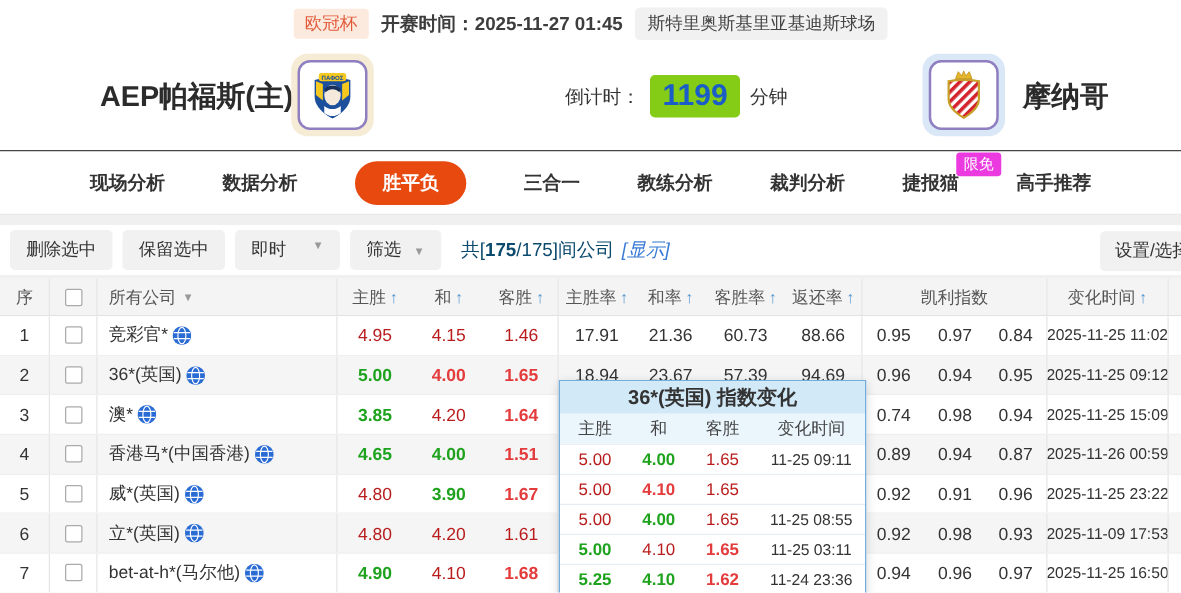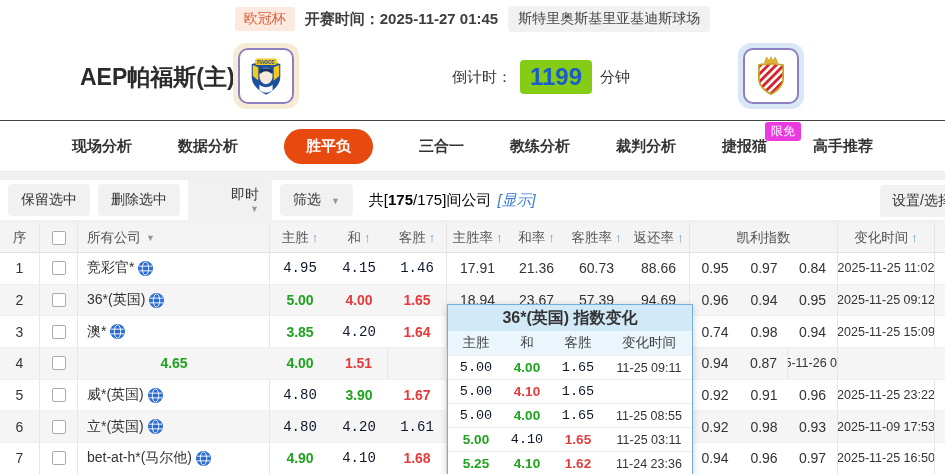--- a/index.html
+++ b/index.html
@@ -31,23 +31,23 @@
   .tab { position:relative; font-size:15px; font-weight:bold; color:#333; cursor:pointer; white-space:nowrap; }
   .tab.active { background:#e8490f; color:#fff; padding:8px 22px; border-radius:18px; }
   .tab-badge { position:absolute; top:-15px; right:-34px; background:#ea3ae0; color:#fff;
     font-size:12px; font-weight:normal; padding:1px 6px; border-radius:3px; }
 
   .strip { height:8px; background:#f0f0f0; }
 
   
   .toolbar { height:40px; background:#fff; display:flex; align-items:center; padding:0 8px; position:relative; }
   .tbtn { background:#f1f1f1; border-radius:4px; font-size:14px; color:#333; padding:7px 13px; margin-right:8px; cursor:pointer; white-space:nowrap; }
-  .tbtn.dd { display:flex; align-items:flex-end; justify-content:space-between; width:84px;flex-direction:column; }
+  .tbtn.dd { display:flex; align-items:flex-start; justify-content:space-between; width:84px; }
   .dd-arrow { color:#999; font-size:9px; margin-left:6px; }
-  .count-text { font-size:15px; color:#000000; margin-left:8px; }
+  .count-text { font-size:15px; color:#0c4a6e; margin-left:8px; }
   .count-bold { font-weight:bold; }
   .show-link { color:#3a7bd5; font-size:15px; margin-left:6px; cursor:pointer;font-style:italic; }
   .settings-btn { position:absolute; left:880px; top:5px; background:#f1f1f1; border-radius:4px 0 0 4px;
     font-size:14px; color:#333; padding:7px 12px; width:80px; white-space:nowrap; overflow:hidden; cursor:pointer; }
 
   .strip2 { height:3px; background:#f0f0f0; }
 
   
   .grid-row { display:grid; grid-template-columns:40px 38px 192px 60px 58px 59px 61px 57px 63px 62px 50px 48px 50px 97px 10px; }
   .thead { background:#f4f4f4; height:30px; color:#555; font-size:13.5px; border-bottom:1px solid #e2e2e2; }
@@ -56,21 +56,21 @@
   .cell.left { justify-content:flex-start; padding-left:9px; }
   .br { border-right:1px solid #e6e6e6; }
   .arrow { color:#5d9bd3; font-weight:bold; margin-left:3px; font-size:13px; }
   .tri { color:#999; font-size:9px; margin-left:5px; }
   .trow { height:31.7px; font-size:14px; border-bottom:1px solid #efefef; background:#fff; }
   .trow:nth-child(even) { background:#f5f5f5; }
   .chk { width:14px; height:14px; border:1px solid #aaa; border-radius:2px; background:#fff; display:inline-block; cursor:pointer; }
   .cname { color:#333; cursor:pointer; }
   .globe { width:15px; height:15px; margin-left:4px; flex:0 0 auto; }
   .c-time { font-size:12.5px; color:#333; }
-  .ck { color:#0f172a;font-family:Liberation Mono, monospace; }
+  .ck { color:#b91c1c; }
   .cg { color:#1fa31f; font-weight:bold; }
   .cr { color:#e43b3c; font-weight:bold; }
 
   
   .popup { position:absolute; left:447px; top:304px; width:246px; background:#fff;
     border:1px solid #74aede; box-shadow:0 2px 8px rgba(0,0,0,.18); z-index:10; }
   .popup-title { background:#d2e9f7; height:26px; display:flex; align-items:center; justify-content:center;
     font-size:16px; font-weight:bold; color:#333; }
   .popup-grid { display:grid; grid-template-columns:56px 46px 56px 86px; }
   .popup-head { background:#eaf5fc; height:24px; font-size:13.5px; color:#444; }
@@ -118,20 +118,21 @@
             <pattern id="diag" width="5" height="5" patternUnits="userSpaceOnUse" patternTransform="rotate(45 20 20)">
               <rect width="5" height="5" fill="#fff"></rect>
               <rect width="2.6" height="5" fill="#d4232c"></rect>
             </pattern>
           </defs>
           <path d="M14 8 L16 3 L18.5 6 L20 2.5 L21.5 6 L24 3 L26 8 Z" fill="#e5b52a" stroke="#b8860b" stroke-width="0.5"></path>
           <path d="M20 9 C26 9 31 10 31 10 V23 C31 31 20 36.5 20 36.5 C20 36.5 9 31 9 23 V10 C9 10 14 9 20 9 Z" fill="url(#diag)" stroke="#c8a028" stroke-width="1.6"></path>
         </svg>
       </div>
     </div>
+    <div class="away-name">摩纳哥</div>
   </div>
 
   <div class="nav" id="nav-tabs">
   <div class="tab">
     <span class="tab-label">现场分析</span>
     
   </div>
 
   <div class="tab">
     <span class="tab-label">数据分析</span>
@@ -165,22 +166,22 @@
 
   <div class="tab">
     <span class="tab-label">高手推荐</span>
     
   </div>
 </div>
 
   <div class="strip"></div>
 
   <div class="toolbar">
+    <span class="tbtn">删除选中</span>
     <span class="tbtn">保留选中</span>
-    <span class="tbtn">删除选中</span>
     <span class="tbtn dd">
       <span>即时</span>
       <span class="dd-arrow">▼</span>
     </span>
     <span class="tbtn">
       <span>筛选</span>
       <span class="dd-arrow">▼</span>
     </span>
     <span class="count-text"><span>共[</span><span class="count-bold">175</span><span>/175]间公司</span></span>
     <span class="show-link">[显示]</span>
@@ -317,20 +318,29 @@
     <div class="cell br k2">0.94</div>
     <div class="cell br c-time">2025-11-25 15:09</div>
     <div class="cell"></div>
   </div>
 
   <div class="trow grid-row">
     <div class="cell br c-idx">4</div>
     <div class="cell br">
           <span class="chk"></span>
         </div>
+    <div class="cell left br">
+      <span class="cname">香港马*(中国香港)</span>
+      <svg class="globe" viewBox="0 0 16 16">
+        <circle cx="8" cy="8" r="8" fill="#2b6cd4"></circle>
+        <ellipse cx="8" cy="8" rx="3.4" ry="7" fill="none" stroke="#fff" stroke-width="1"></ellipse>
+        <line x1="1" y1="5.5" x2="15" y2="5.5" stroke="#fff" stroke-width="1"></line>
+        <line x1="1" y1="10.5" x2="15" y2="10.5" stroke="#fff" stroke-width="1"></line>
+      </svg>
+    </div>
     <div class="cell o0 cg">4.65</div>
     <div class="cell o1 cg">4.00</div>
     <div class="cell br o2 cr">1.51</div>
     <div class="cell r0"></div>
     <div class="cell r1"></div>
     <div class="cell r2"></div>
     <div class="cell br r3"></div>
     <div class="cell k0">0.89</div>
     <div class="cell k1">0.94</div>
     <div class="cell br k2">0.87</div>

